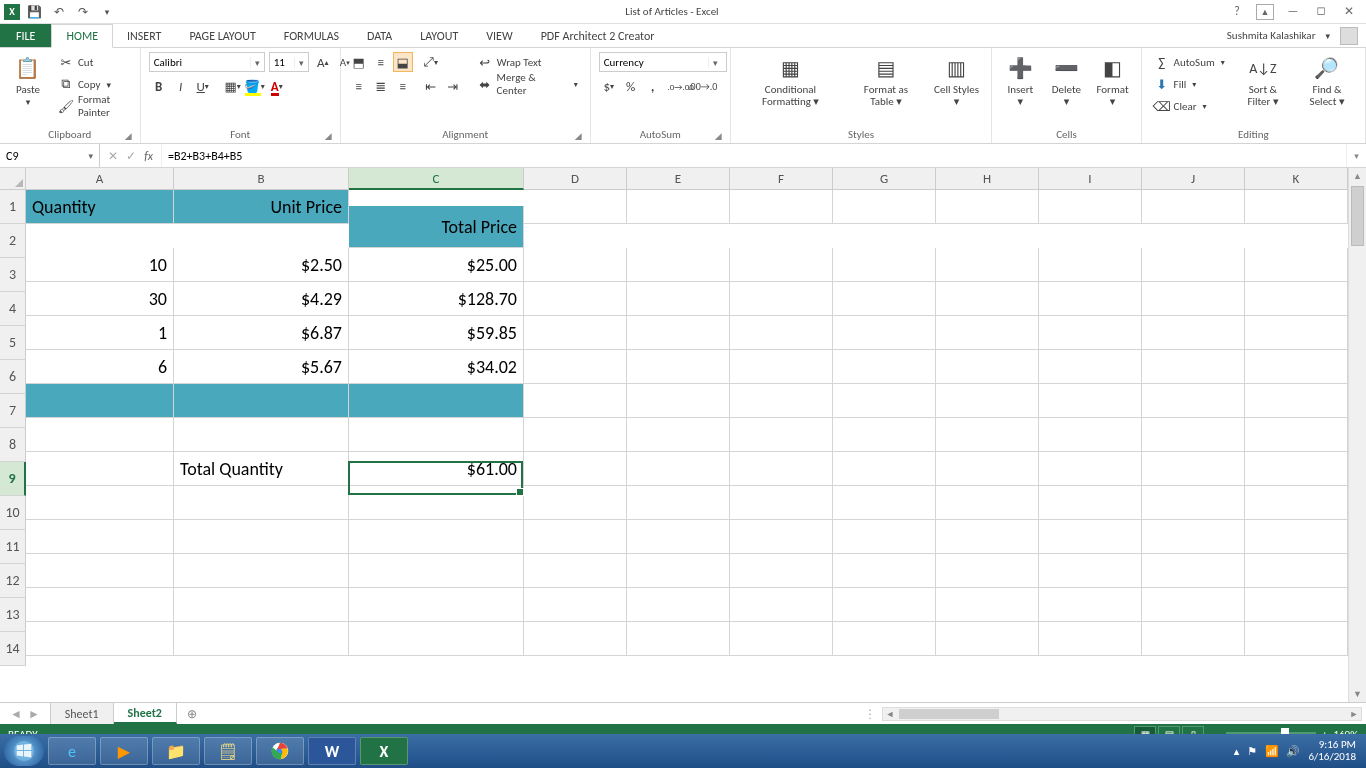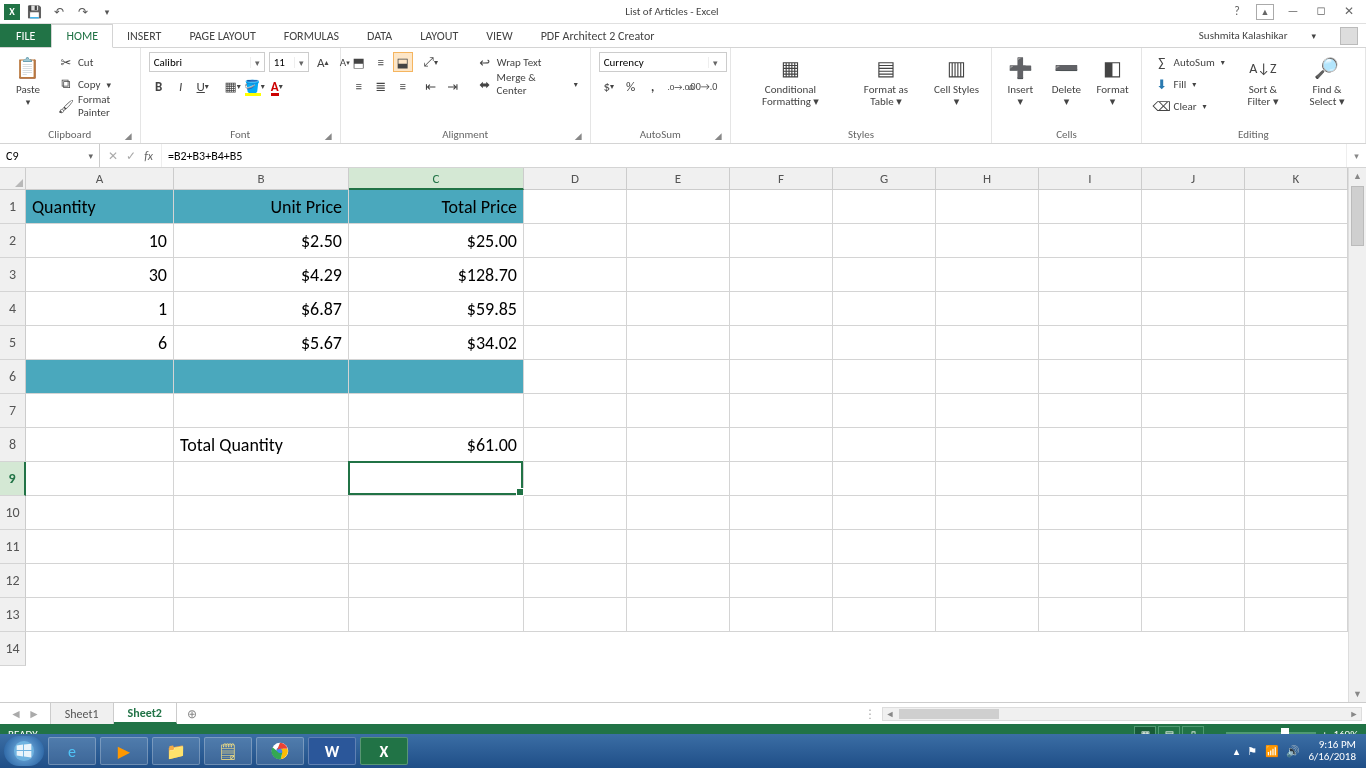--- a/index.html
+++ b/index.html
@@ -13,21 +13,21 @@
 .titlebar .title { flex: 1; text-align: center; color: #444; font-size: 11px; }
 .titlebar .wincontrols { display: flex; gap: 10px; padding-right: 8px; color: #666; }
 .titlebar .wincontrols span { cursor: pointer; width: 18px; text-align: center; }
 
 
 .ribbon-tabs { height: 24px; background: #fff; display: flex; align-items: stretch; font-size: 12px; color: #444; border-bottom: 1px solid #d4d4d4; }
 .ribbon-tabs .file-tab { background: #217346; color: #fff; padding: 0 16px; display: flex; align-items: center; font-size: 12px; cursor: pointer; }
 .ribbon-tabs .tab { padding: 0 14px; display: flex; align-items: center; cursor: pointer; color: #444; }
 .ribbon-tabs .tab.active { border: 1px solid #d4d4d4; border-bottom: 1px solid #fff; color: #217346; background: #fff; margin-bottom: -1px; }
 .ribbon-tabs .spacer { flex: 1; }
-.ribbon-tabs .user { padding: 0 8px; display: flex; align-items: center; gap: 24px; font-size: 11px; color: #444; }
+.ribbon-tabs .user { padding: 0 8px; display: flex; align-items: center; gap: 10px; font-size: 11px; color: #444; }
 .ribbon-tabs .user .avatar { width: 18px; height: 18px; background: #ddd; border: 1px solid #bbb; }
 
 
 .ribbon { height: 96px; background: #fff; border-bottom: 1px solid #d4d4d4; display: flex; font-size: 11px; color: #444; }
 .group { border-right: 1px solid #e5e5e5; padding: 4px 8px 2px 8px; display: flex; flex-direction: column; justify-content: space-between; }
 .group .controls { display: flex; gap: 6px; align-items: flex-start; }
 .group .label { text-align: center; color: #666; font-size: 11px; margin-top: 2px; position: relative; }
 .group .label .launcher { position: absolute; right: 0; bottom: 0; font-size: 9px; color: #888; cursor: pointer; }
 .bigbtn { display: flex; flex-direction: column; align-items: center; justify-content: center; padding: 2px 4px; cursor: pointer; min-width: 40px; }
 .bigbtn .ico { width: 28px; height: 28px; display: flex; align-items: center; justify-content: center; font-size: 20px; }
@@ -384,21 +384,21 @@
           <div class="rh" style="height: 34px;">10</div>
           <div class="rh" style="height: 34px;">11</div>
           <div class="rh" style="height: 34px;">12</div>
           <div class="rh" style="height: 34px;">13</div>
           <div class="rh" style="height: 34px;">14</div>
         </div>
       <div class="cells" id="cells">
           <div class="cellrow">
             <div class="cell hdr" style="width: 148px; height: 34px;">Quantity</div>
             <div class="cell hdr right" style="width: 175px; height: 34px;">Unit Price</div>
-            <div class="cell hdr right" style="width: 175px; height: 34px;">Total Price</div>
+            <div class="cell hdr right" style="width: 175px; height: 42px; margin-top: 16px;">Total Price</div>
             <div class="cell" style="width: 103px; height: 34px;"></div>
             <div class="cell" style="width: 103px; height: 34px;"></div>
             <div class="cell" style="width: 103px; height: 34px;"></div>
             <div class="cell" style="width: 103px; height: 34px;"></div>
             <div class="cell" style="width: 103px; height: 34px;"></div>
             <div class="cell" style="width: 103px; height: 34px;"></div>
             <div class="cell" style="width: 103px; height: 34px;"></div>
             <div class="cell" style="width: 103px; height: 34px;"></div>
           </div>
           <div class="cellrow">

